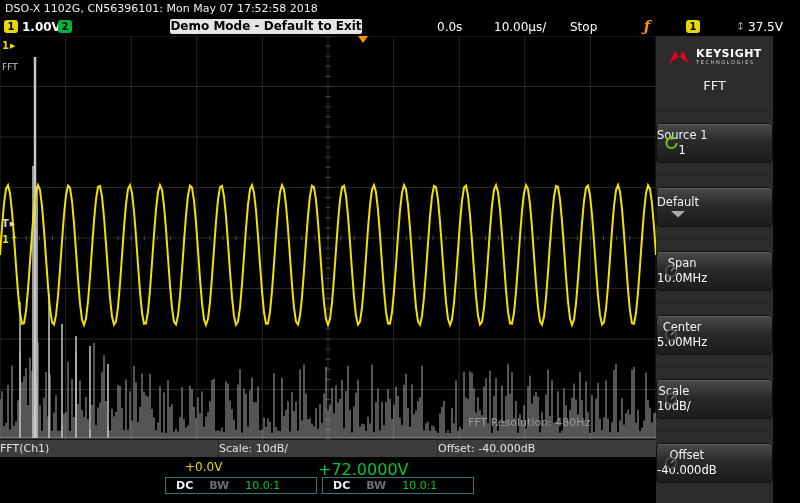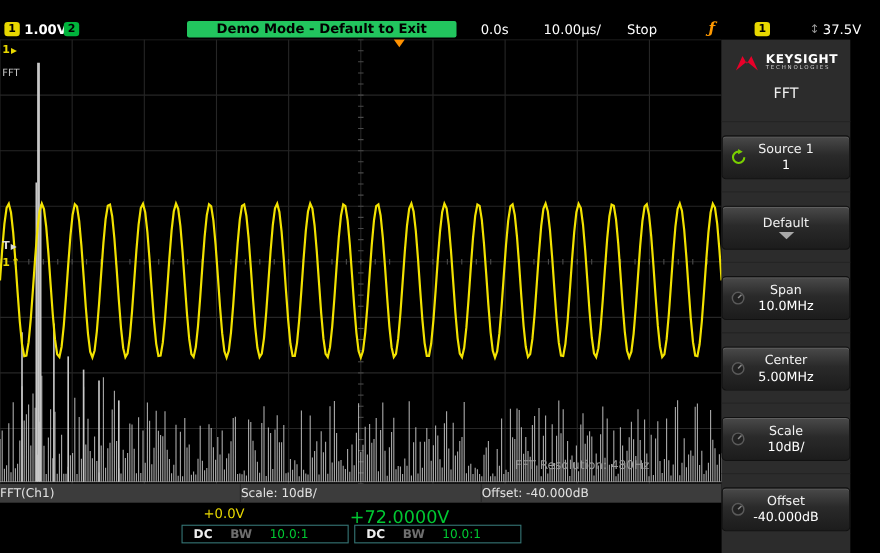--- a/index.html
+++ b/index.html
@@ -10,21 +10,21 @@
   .topbar{position:absolute;left:0;top:0;width:100%;height:18px;}
   .topbar .title{position:absolute;left:5px;top:2px;font-size:11px;color:#f0f0f0;white-space:nowrap;}
 
   
   .statusbar{position:absolute;left:0;top:18px;width:100%;height:18px;font-size:12px;}
   .badge{position:absolute;top:2px;width:14px;height:13px;border-radius:3px;color:#000;
          font-size:10px;font-weight:bold;text-align:center;line-height:13px;}
   .badge.yellow{background:#e8d800;}
   .badge.green{background:#00b43c;}
   .sb-ch1scale{position:absolute;left:22px;top:2px;color:#fff;font-weight:bold;}
-  .sb-banner{position:absolute;left:170px;top:1px;width:245px;height:15px;background:#22c55e;
+  .sb-banner{position:absolute;left:170px;top:1px;width:192px;height:15px;background:#e5e5e5;
              color:#000;font-size:12px;font-weight:bold;text-align:center;line-height:15px;border-radius:2px;}
   .sb-tpos{position:absolute;left:437px;top:2px;}
   .sb-tscale{position:absolute;left:494px;top:2px;}
   .sb-acq{position:absolute;left:570px;top:2px;}
   .sb-trigf{position:absolute;left:644px;top:0px;color:#ff9900;font-family:"DejaVu Serif",serif;
             font-style:italic;font-weight:bold;font-size:14px;}
   .badge.trig{left:686px;}
   .sb-tlarrow{position:absolute;left:736px;top:2px;color:#999;font-size:11px;}
   .sb-tlevel{position:absolute;left:748px;top:2px;}
 
@@ -66,33 +66,36 @@
   .brand{display:flex;align-items:center;justify-content:center;gap:5px;margin-top:12px;}
   .brand-text{display:flex;flex-direction:column;line-height:1.1;}
   .brand-name{font-size:11px;font-weight:bold;letter-spacing:.5px;color:#fff;}
   .brand-sub{font-size:5px;letter-spacing:1.6px;color:#cfcfcf;}
   .menu-title{text-align:center;font-size:13px;color:#f0f0f0;margin-top:12px;}
   .sk-area{position:absolute;left:0;top:74px;width:100%;}
   .sk-sec{height:63px;display:flex;align-items:center;justify-content:center;
           border-top:1px solid #242424;}
   .skey{position:relative;width:122px;height:38px;border-radius:4px;border:1px solid #111;
         background:linear-gradient(#4a4a4a,#2a2a2a 45%,#1c1c1c);
-        box-shadow:inset 0 1px 0 #5f5f5f;display:flex;align-items:center;justify-content:center;
+        box-shadow:inset 0 1px 0 #5f5f5f;display:flex;align-items:center;
         cursor:pointer;}
   .sk-icon{position:absolute;left:7px;top:50%;transform:translateY(-50%);display:flex;}
   .sk-text{display:flex;flex-direction:column;align-items:center;line-height:1.25;}
   .sk-label{font-size:11.5px;color:#f2f2f2;}
   .sk-value{font-size:11.5px;color:#fff;}
   .sk-arrow{margin-top:1px;display:flex;}
 </style>
 </head>
 <body>
 
 <div class="screen">
 
+  <div class="topbar">
+    <span class="title">DSO-X 1102G, CN56396101: Mon May 07 17:52:58 2018</span>
+  </div>
 
   <div class="statusbar">
     <span class="badge yellow" style="left:4px">1</span>
     <span class="sb-ch1scale">1.00V/</span>
     <span class="badge green" style="left:58px">2</span>
     <div class="sb-banner">Demo Mode - Default to Exit</div>
     <span class="sb-tpos">0.0s</span>
     <span class="sb-tscale">10.00µs/</span>
     <span class="sb-acq">Stop</span>
     <span class="sb-trigf">ƒ</span>

